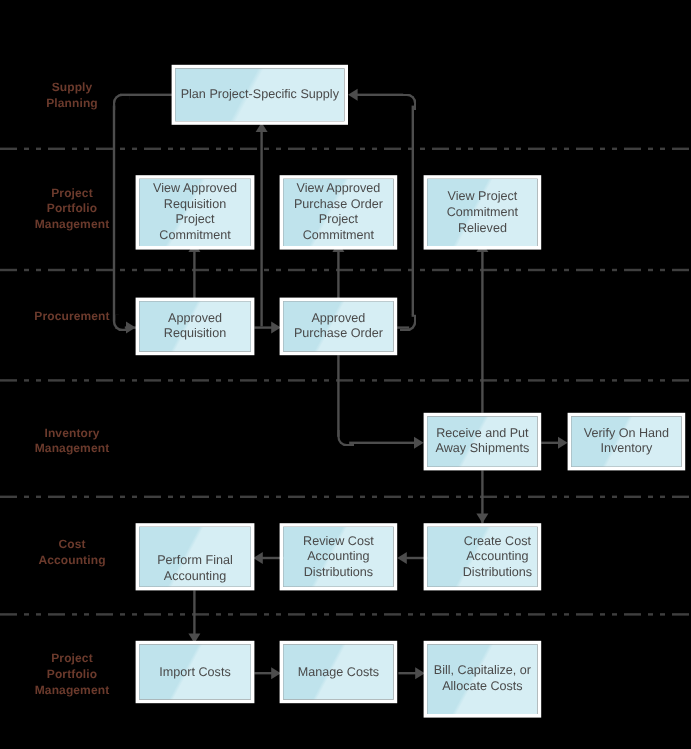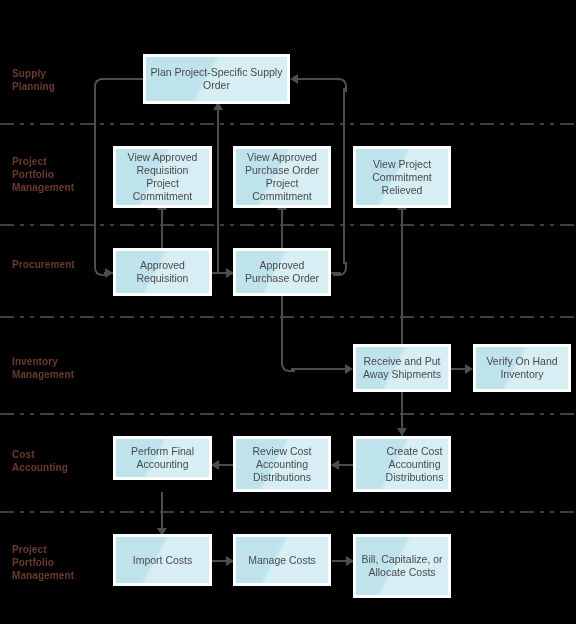--- a/index.html
+++ b/index.html
@@ -38,20 +38,21 @@
   
   .lane-label {
     position: absolute;
     left: 12px;
     width: 96px;
     color: #6b3a2c;
     font-size: 10px;
     font-weight: bold;
     line-height: 13px;
     letter-spacing: 0.1px;
+    text-align: center;
   }
   
   .node {
     position: absolute;
     box-sizing: border-box;
     background: linear-gradient(118deg,
         #bfe3ec 0%, #bfe3ec 42%,
         #d6eef4 45%, #d6eef4 100%);
     border: 3px solid #ffffff;
     color: #4a4a4a;
@@ -203,21 +204,20 @@
 
   <div class="conn h" style="left:212px; top:560px; width:20px;"></div>
   <div class="arrow right" style="left:226px; top:556px;"></div>
 
   <div class="conn h" style="left:332px; top:560px; width:20px;"></div>
   <div class="arrow right" style="left:346px; top:556px;"></div>
 
   <div class="node" style="left:143px; top:54px; width:147px; height:50px;">
     <div>
       <span>Plan Project-Specific Supply</span>
-      <span>Order</span>
     </div>
   </div>
 
   <div class="node" style="left:113px; top:146px; width:99px; height:62px;">
     <div>
       <span>View Approved</span>
       <span>Requisition Project</span>
       <span>Commitment</span>
     </div>
   </div>
@@ -260,21 +260,21 @@
     </div>
   </div>
 
   <div class="node" style="left:473px; top:344px; width:98px; height:48px;align-items:center;">
     <div>
       <span>Verify On Hand</span>
       <span>Inventory</span>
     </div>
   </div>
 
-  <div class="node" style="left:113px; top:436px; width:99px; height:44px;">
+  <div class="node" style="left:113px; top:436px; width:99px; height:56px;align-items:flex-end;">
     <div>
       <span>Perform Final</span>
       <span>Accounting</span>
     </div>
   </div>
 
   <div class="node" style="left:233px; top:436px; width:98px; height:56px;">
     <div>
       <span>Review Cost</span>
       <span>Accounting</span>

